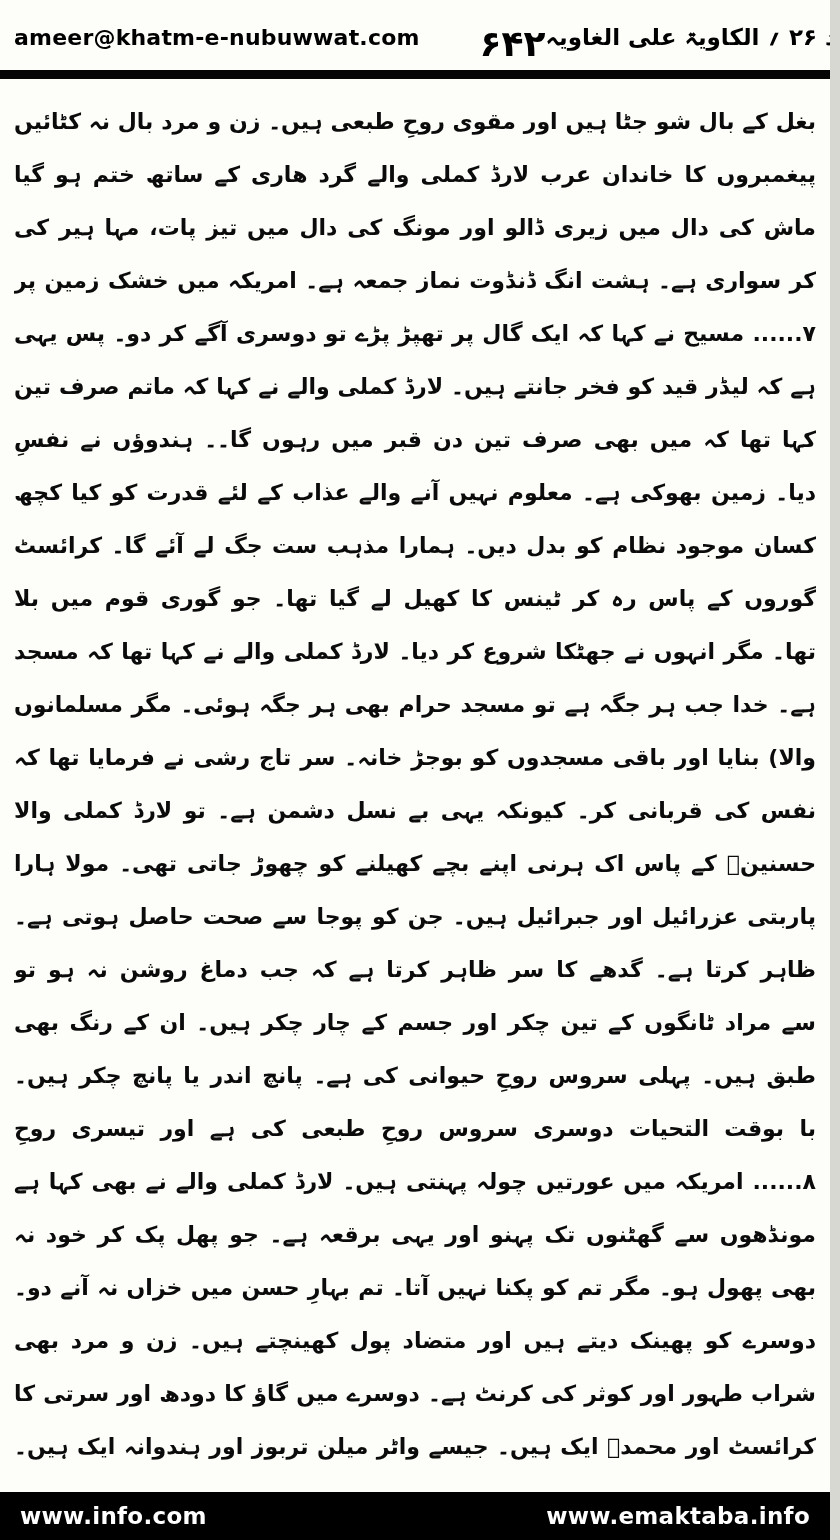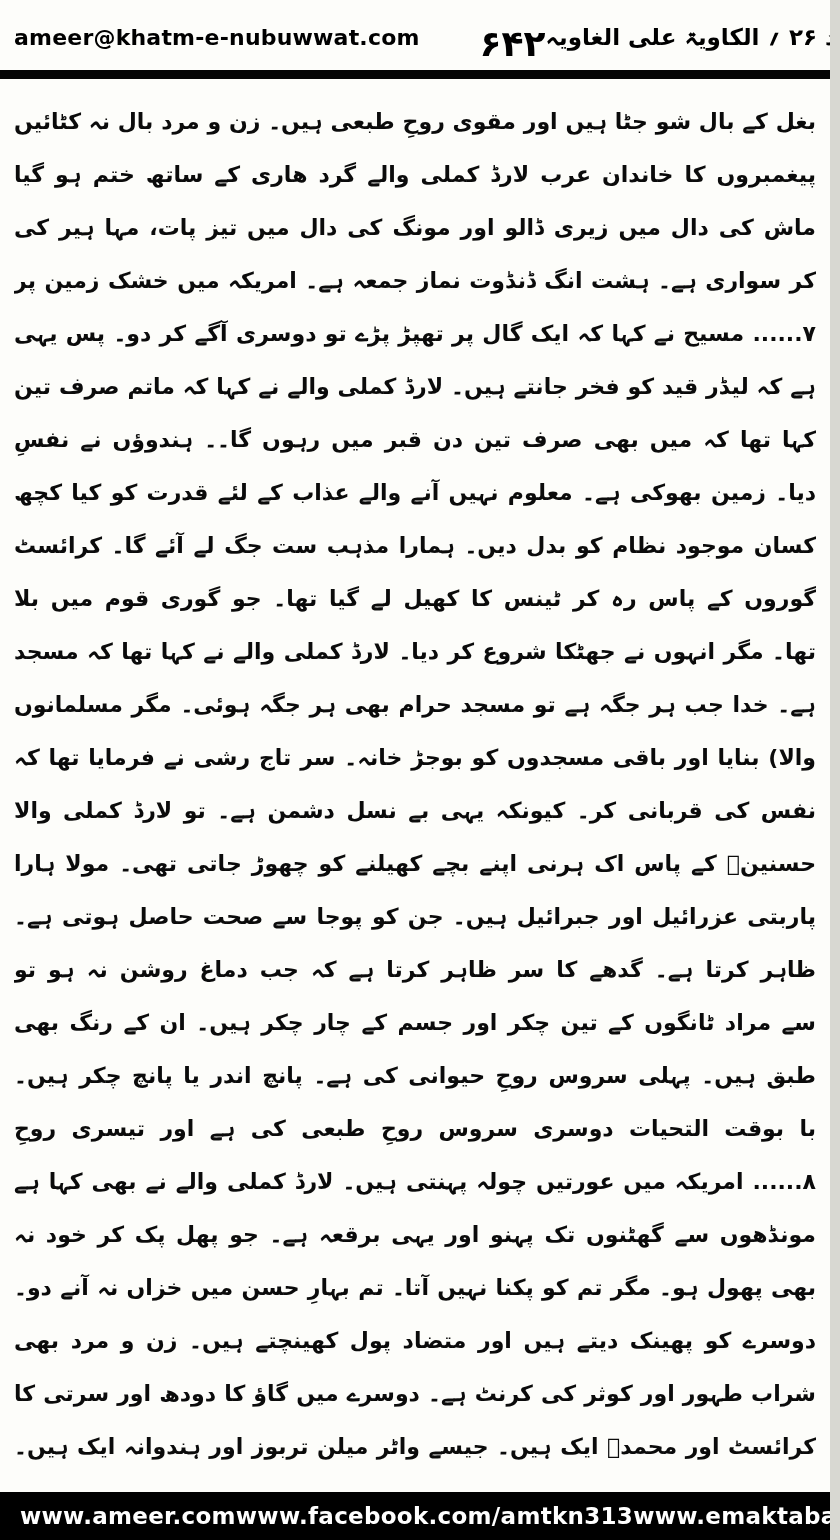--- a/index.html
+++ b/index.html
@@ -111,18 +111,17 @@
     <div class="line end">با بوقت التحیات دوسری سروس روحِ طبعی کی ہے اور تیسری روحِ نفسانی کی۔</div>
     <div class="line">۸...... امریکہ میں عورتیں چولہ پہنتی ہیں۔ لارڈ کملی والے نے بھی کہا ہے کہ</div>
     <div class="line">مونڈھوں سے گھٹنوں تک پہنو اور یہی برقعہ ہے۔ جو پھل پک کر خود نہ گرے وہ من سلوٰی نہیں۔ تم</div>
     <div class="line">بھی پھول ہو۔ مگر تم کو پکنا نہیں آتا۔ تم بہارِ حسن میں خزاں نہ آنے دو۔ دو ہم جنس پول ایک</div>
     <div class="line">دوسرے کو پھینک دیتے ہیں اور متضاد پول کھینچتے ہیں۔ زن و مرد بھی متضاد پول ہیں۔ ایک پول میں</div>
     <div class="line">شراب طہور اور کوثر کی کرنٹ ہے۔ دوسرے میں گاؤ کا دودھ اور سرتی کا پھوارہ ہے۔ کرشن،</div>
     <div class="line">کرائسٹ اور محمدؐ ایک ہیں۔ جیسے واٹر میلن تربوز اور ہندوانہ ایک ہیں۔ شِو بھگوان بائیں کا مالک</div>
   </div>
 
   <div class="footer">
-    <span>www.ameer.com</span>
-    <span>www.facebook.com/amtkn313</span>
+    <span>www.info.com</span>
     <span>www.emaktaba.info</span>
   </div>
 
 </div>
 
 </body></html>

